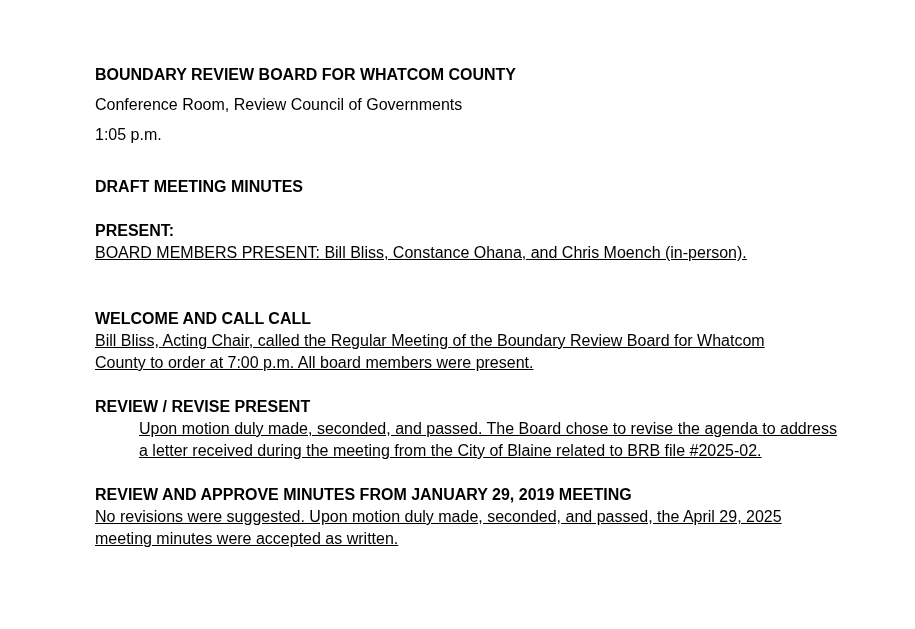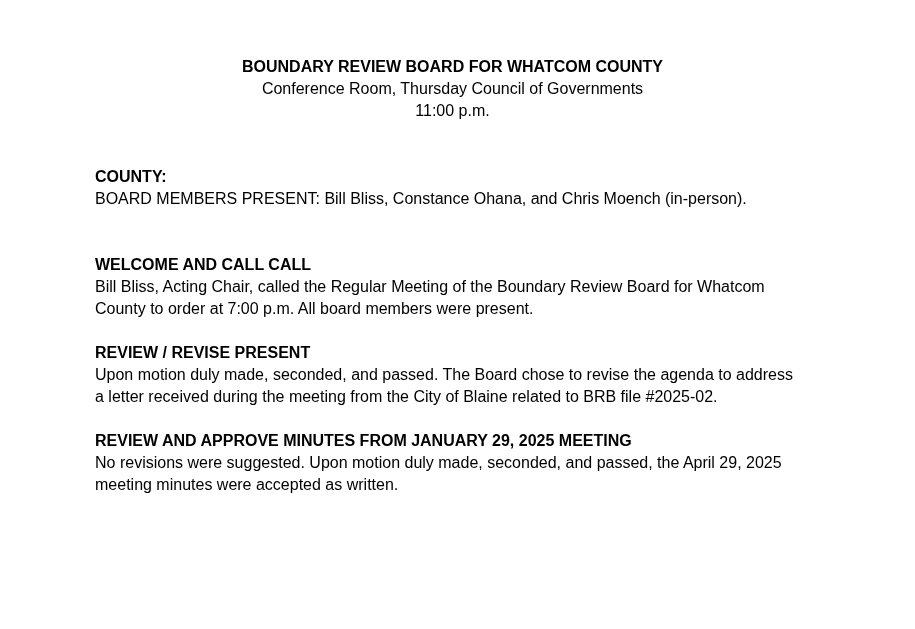--- a/index.html
+++ b/index.html
@@ -2,52 +2,53 @@
 <html><head>
   <meta charset="utf-8">
   <style>
     html, body { margin: 0; padding: 0; background: #ffffff; }
     body {
       width: 915px; height: 629px; overflow: hidden; position: relative;
       font-family: "Liberation Sans", sans-serif; color: #000000;
       font-size: 16px;
     }
     .page { position: absolute; left: 95px; top: 56px; width: 720px; }
-    .center { text-align: center; width: 715px; }
+    .center { text-align: left; width: 715px; margin-top: 8px; }
     .line { line-height: 22px; height: 22px; white-space: nowrap; }
     .bold { font-weight: bold; }
     .gap { height: 22px; }
-    .para { line-height: 22px; white-space: normal; width: 715px; }
+    .para { line-height: 22px; white-space: normal; width: 715px; text-decoration: underline; }
   </style>
 </head>
 <body>
 
 <div class="page">
   <div class="center line bold">BOUNDARY REVIEW BOARD FOR WHATCOM COUNTY</div>
-  <div class="center line">Conference Room, Thursday Council of Governments</div>
-  <div class="center line">11:00 p.m.</div>
+  <div class="center line">Conference Room, Review Council of Governments</div>
+  <div class="center line">1:05 p.m.</div>
   <div class="gap"></div>
+  <div class="center line bold">DRAFT MEETING MINUTES</div>
   <div class="gap"></div>
 
   <div>
-    <div class="line bold">COUNTY:</div>
+    <div class="line bold">PRESENT:</div>
     <div class="para">BOARD MEMBERS PRESENT: Bill Bliss, Constance Ohana, and Chris Moench (in-person).</div>
     <div class="gap"></div>
   </div>
   <div class="gap"></div>
 
   <div>
     <div class="line bold">WELCOME AND CALL CALL</div>
     <div class="para">Bill Bliss, Acting Chair, called the Regular Meeting of the Boundary Review Board for Whatcom County to order at 7:00 p.m. All board members were present.</div>
   </div>
   <div class="gap"></div>
 
   <div>
     <div class="line bold">REVIEW / REVISE PRESENT</div>
-    <div class="para" style="width:700px;">Upon motion duly made, seconded, and passed. The Board chose to revise the agenda to address a letter received during the meeting from the City of Blaine related to BRB file #2025-02.</div>
+    <div class="para" style="width:700px;margin-left:44px;">Upon motion duly made, seconded, and passed. The Board chose to revise the agenda to address a letter received during the meeting from the City of Blaine related to BRB file #2025-02.</div>
   </div>
   <div class="gap"></div>
 
   <div>
-    <div class="line bold">REVIEW AND APPROVE MINUTES FROM JANUARY 29, 2025 MEETING</div>
+    <div class="line bold">REVIEW AND APPROVE MINUTES FROM JANUARY 29, 2019 MEETING</div>
     <div class="para">No revisions were suggested. Upon motion duly made, seconded, and passed, the April 29, 2025 meeting minutes were accepted as written.</div>
   </div>
 </div>
 
 </body></html>

